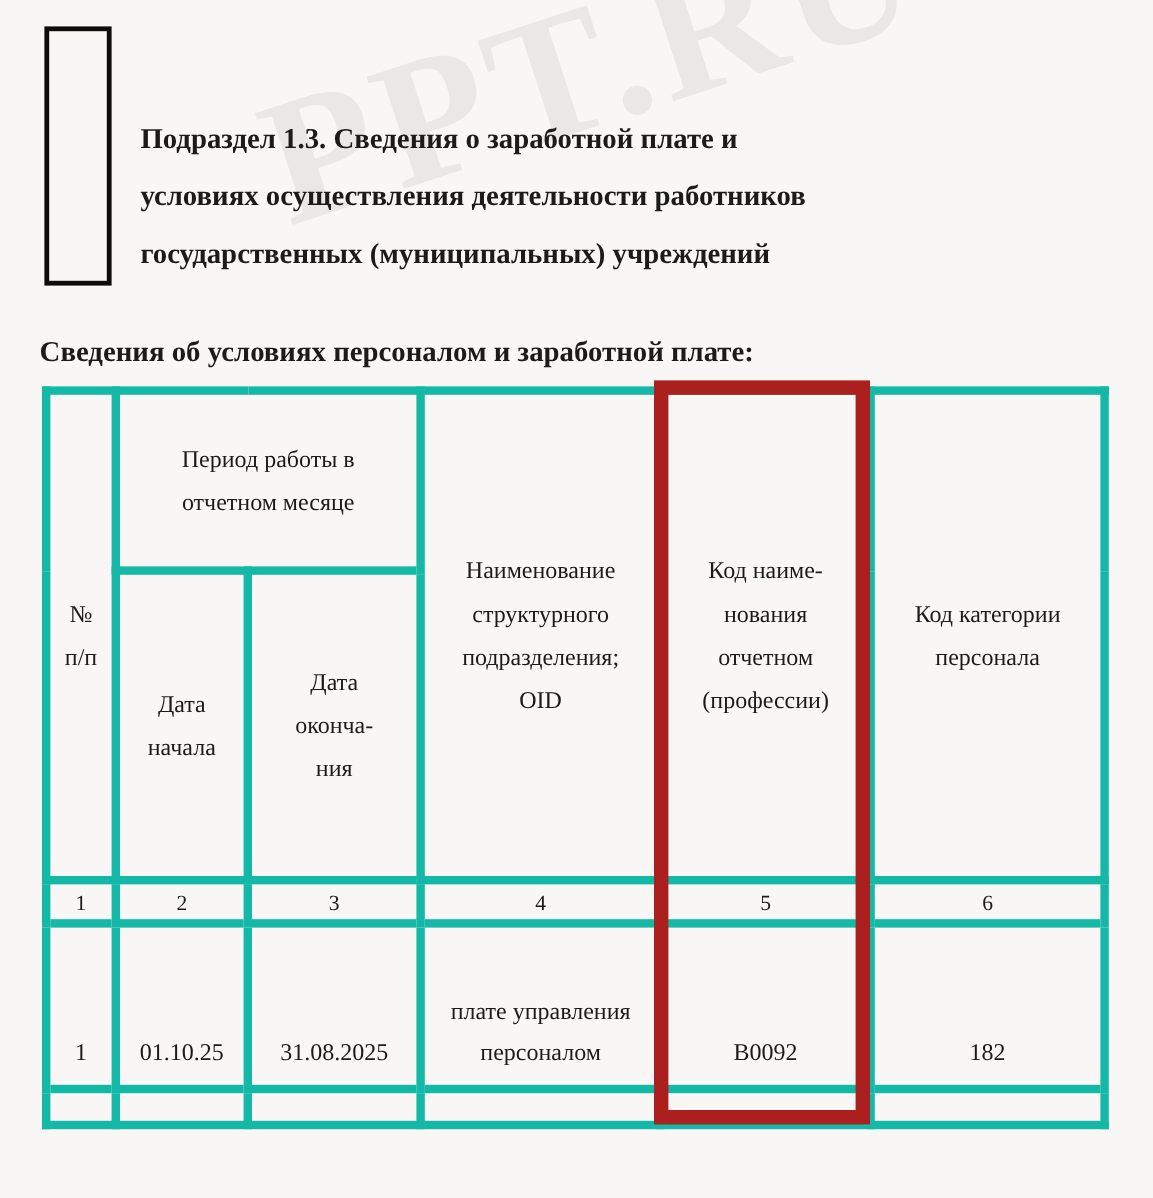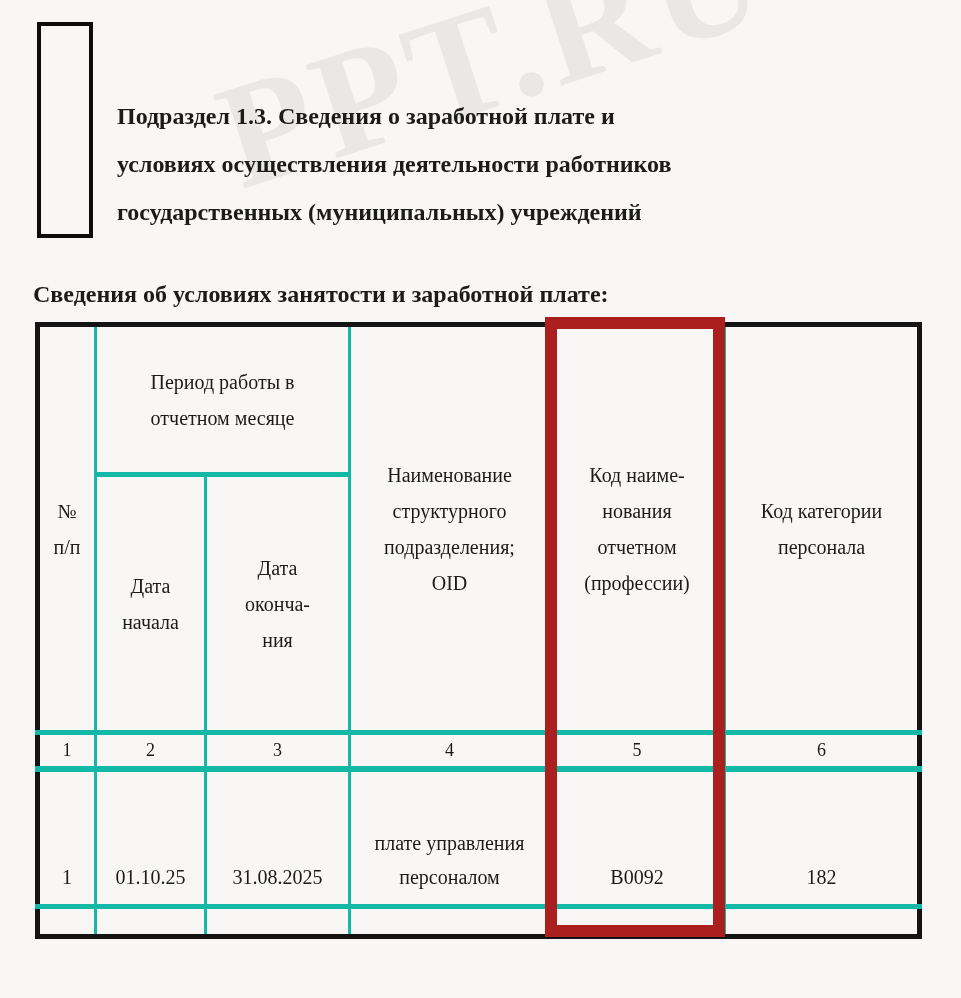--- a/index.html
+++ b/index.html
@@ -67,21 +67,21 @@
     position: absolute;
     left: 35px;
     top: 322px;
     border-collapse: collapse;
     table-layout: fixed;
     width: 882px;
     background: transparent;
     z-index: 3;
   }
   table.grid td {
-    border: 3px solid #14b8a6;
+    border: 7px solid #14b8a6;
     text-align: center;
     vertical-align: middle;
     font-size: 20px;
     line-height: 36px;
     padding: 2px 2px;
     overflow: hidden;
   }
   table.grid { border: 5px solid #141414; }
   .pre { white-space: pre-line; }
   tr.r-head1 { height: 150px; }
@@ -120,21 +120,21 @@
 <div class="page">
 
   <div class="watermark">PPT.RU</div>
 
   <div class="check-rect"></div>
 
   <div class="title">Подраздел 1.3. Сведения о заработной плате и
 условиях осуществления деятельности работников
 государственных (муниципальных) учреждений</div>
 
-  <div class="subtitle">Сведения об условиях занятости и заработной плате:</div>
+  <div class="subtitle">Сведения об условиях персоналом и заработной плате:</div>
 
   <table class="grid">
     <colgroup>
       <col style="width:58px">
       <col style="width:110px">
       <col style="width:144px">
       <col style="width:200px">
       <col style="width:175px">
       <col style="width:195px">
     </colgroup>

